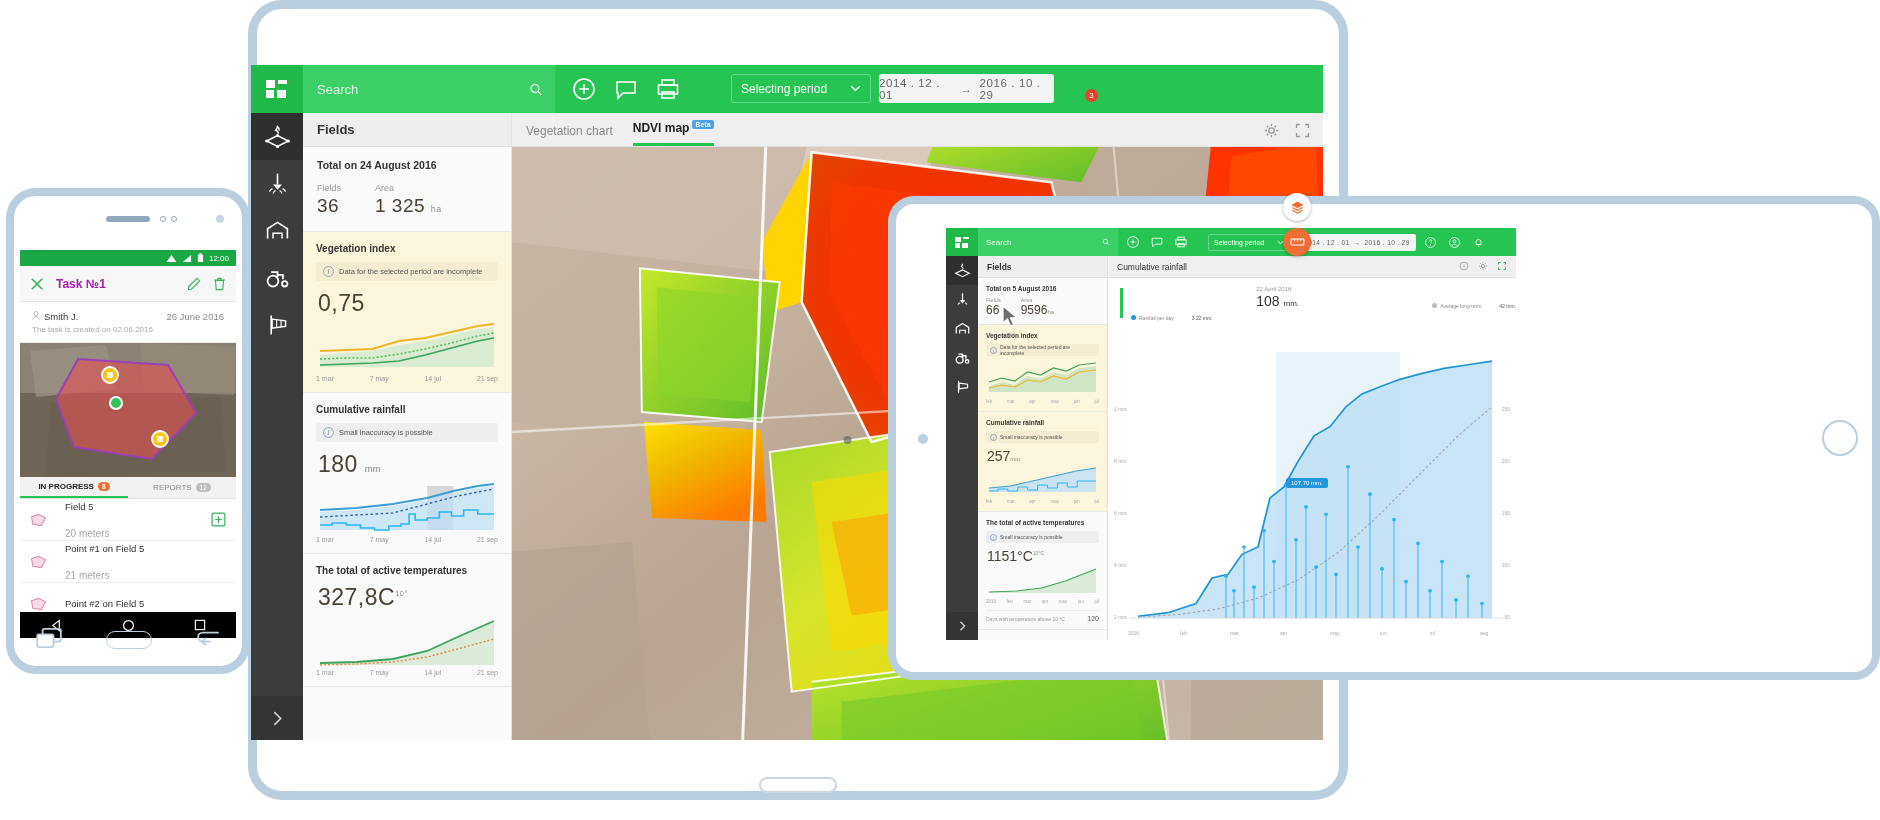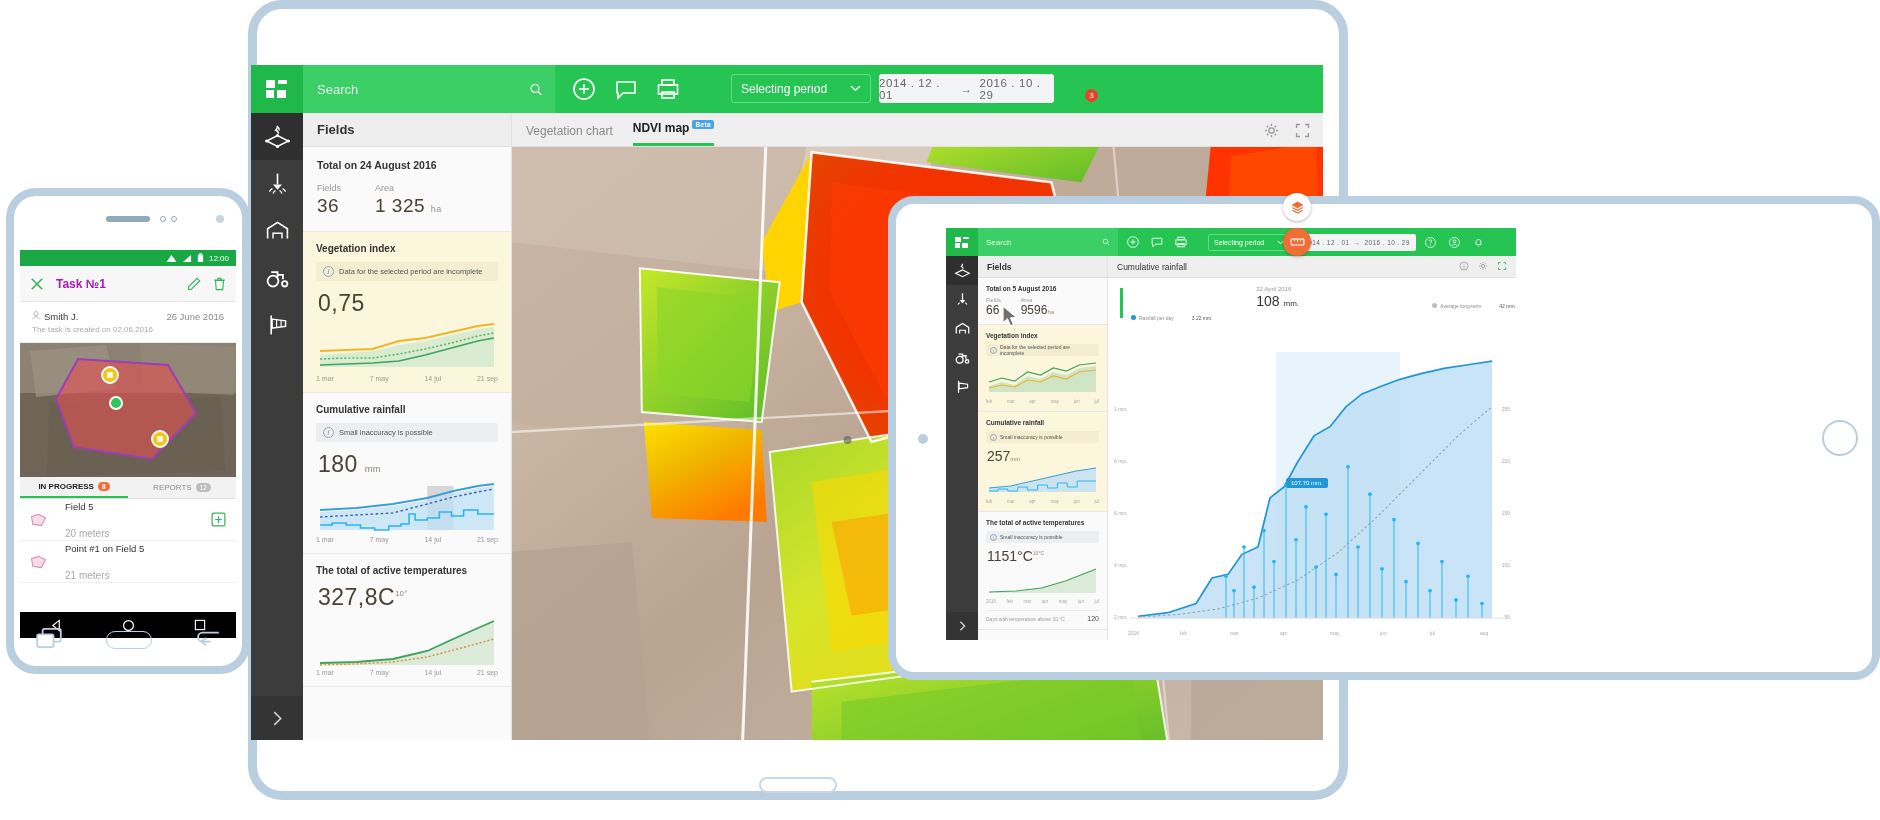--- a/index.html
+++ b/index.html
@@ -642,20 +642,28 @@
     <div class="ph-row">
       <svg width="17" height="14" viewBox="0 0 18 15">
         <path d="M1.5 4 L9 1.5 L16.5 5 L12 13.5 L3 12 Z" fill="#f7dce8" stroke="#d98cb5" stroke-width="1.1"></path>
       </svg>
       <div style="flex:1">
         <div class="ph-rn">Point #1 on Field 5</div>
         <div class="ph-rs">21 meters</div>
       </div>
     </div>
 
+    <div class="ph-row">
+      <svg width="17" height="14" viewBox="0 0 18 15">
+        <path d="M1.5 4 L9 1.5 L16.5 5 L12 13.5 L3 12 Z" fill="#f7dce8" stroke="#d98cb5" stroke-width="1.1"></path>
+      </svg>
+      <div style="flex:1">
+        <div class="ph-rn">Point #2 on Field 5</div>
+      </div>
+    </div>
   </div>
 
   <div class="ph-nav">
     <svg width="13" height="13" viewBox="0 0 14 14">
         <path d="M10 1.5 L3 7 L10 12.5 Z" stroke="#fff" fill="none" stroke-width="1.3"></path>
       </svg>
     <svg width="13" height="13" viewBox="0 0 14 14">
         <circle cx="7" cy="7" r="5.3" stroke="#fff" fill="none" stroke-width="1.3"></circle>
       </svg>
     <svg width="12" height="12" viewBox="0 0 14 14">

